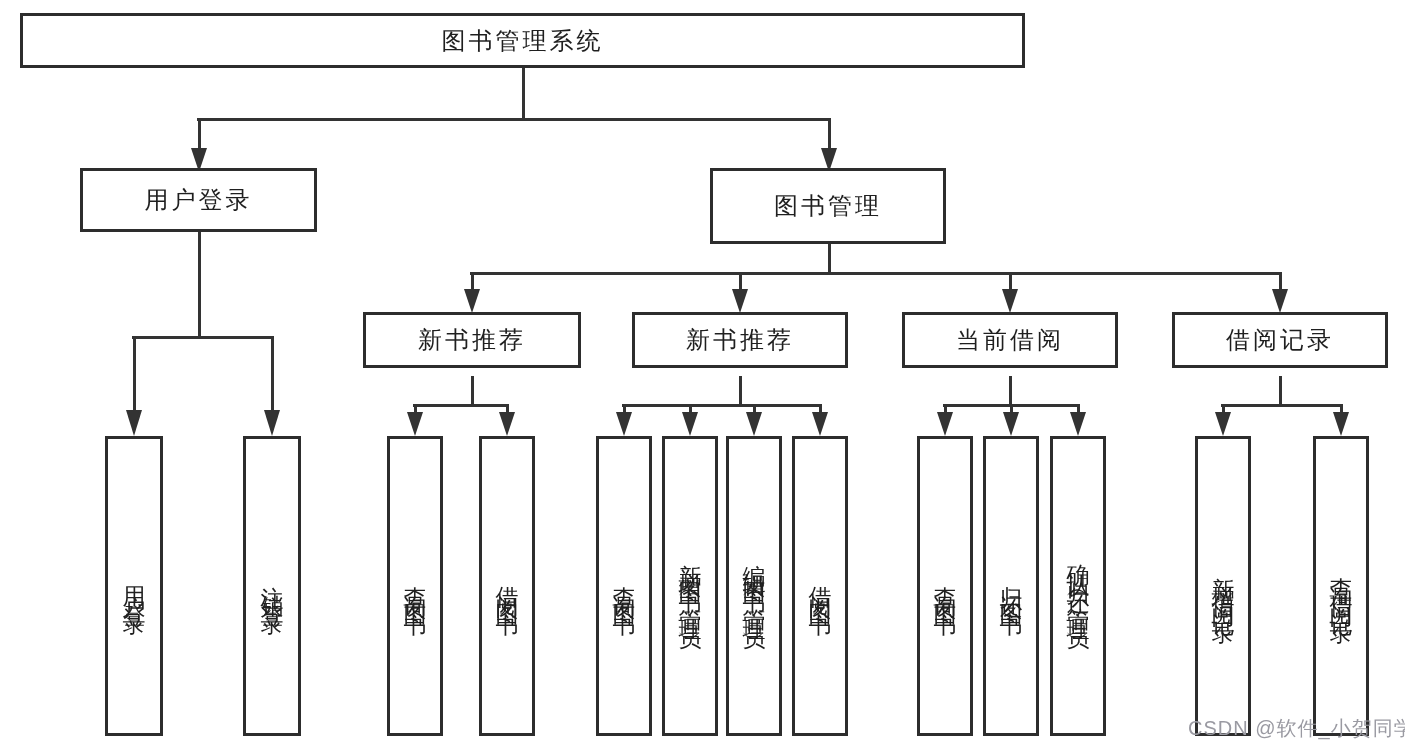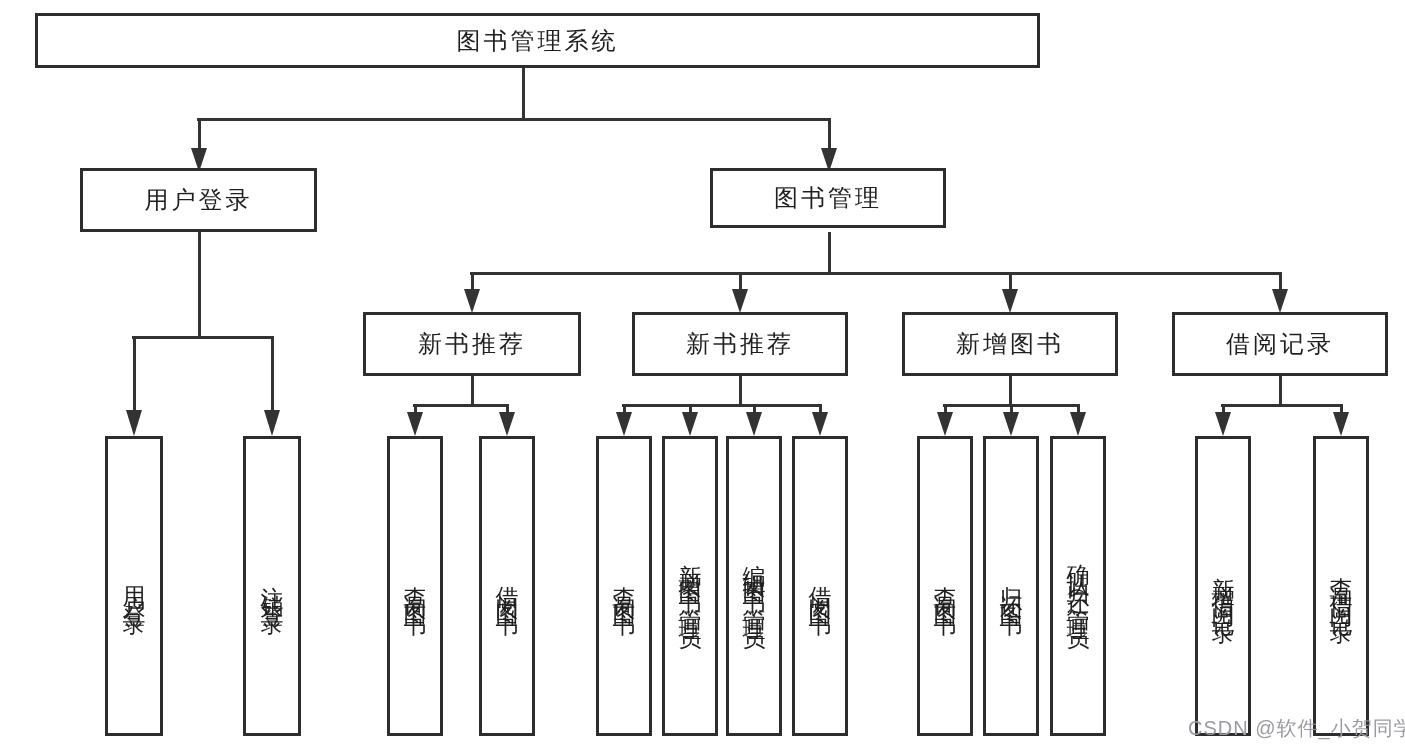--- a/index.html
+++ b/index.html
@@ -37,24 +37,24 @@
   .vtext{
     writing-mode:vertical-rl;
     text-orientation:mixed;
     font-size:23px;
     letter-spacing:9px;
     line-height:1;
     color:var(--text);
     white-space:nowrap;
   }
   
-  .root-box{left:35px;top:13px;width:1005px;height:55px;}
+  .root-box{left:20px;top:13px;width:1005px;height:55px;}
   .l2a{left:80px;top:168px;width:237px;height:64px;}
-  .l2b{left:710px;top:168px;width:236px;height:60px;}
-  .l3{top:312px;height:64px;}
+  .l2b{left:710px;top:168px;width:236px;height:76px;}
+  .l3{top:312px;height:56px;}
   .l3a{left:363px;width:218px;}
   .l3b{left:632px;width:216px;}
   .l3c{left:902px;width:216px;}
   .l3d{left:1172px;width:216px;}
   .lf1{left:105px;width:58px;}
   .lf2{left:243px;width:58px;}
   .lf3{left:387px;width:56px;}
   .lf4{left:479px;width:56px;}
   .lf5{left:596px;width:56px;}
   .lf6{left:662px;width:56px;}
@@ -123,21 +123,21 @@
     <span class="htext">图书管理</span>
   </div>
 
   <div class="node l3 l3a">
     <span class="htext">新书推荐</span>
   </div>
   <div class="node l3 l3b">
     <span class="htext">新书推荐</span>
   </div>
   <div class="node l3 l3c">
-    <span class="htext">新增图书</span>
+    <span class="htext">当前借阅</span>
   </div>
   <div class="node l3 l3d">
     <span class="htext">借阅记录</span>
   </div>
 
   <div class="node leaf lf1">
     <span class="vtext">用户登录</span>
   </div>
   <div class="node leaf lf2">
     <span class="vtext">注销登录</span>

